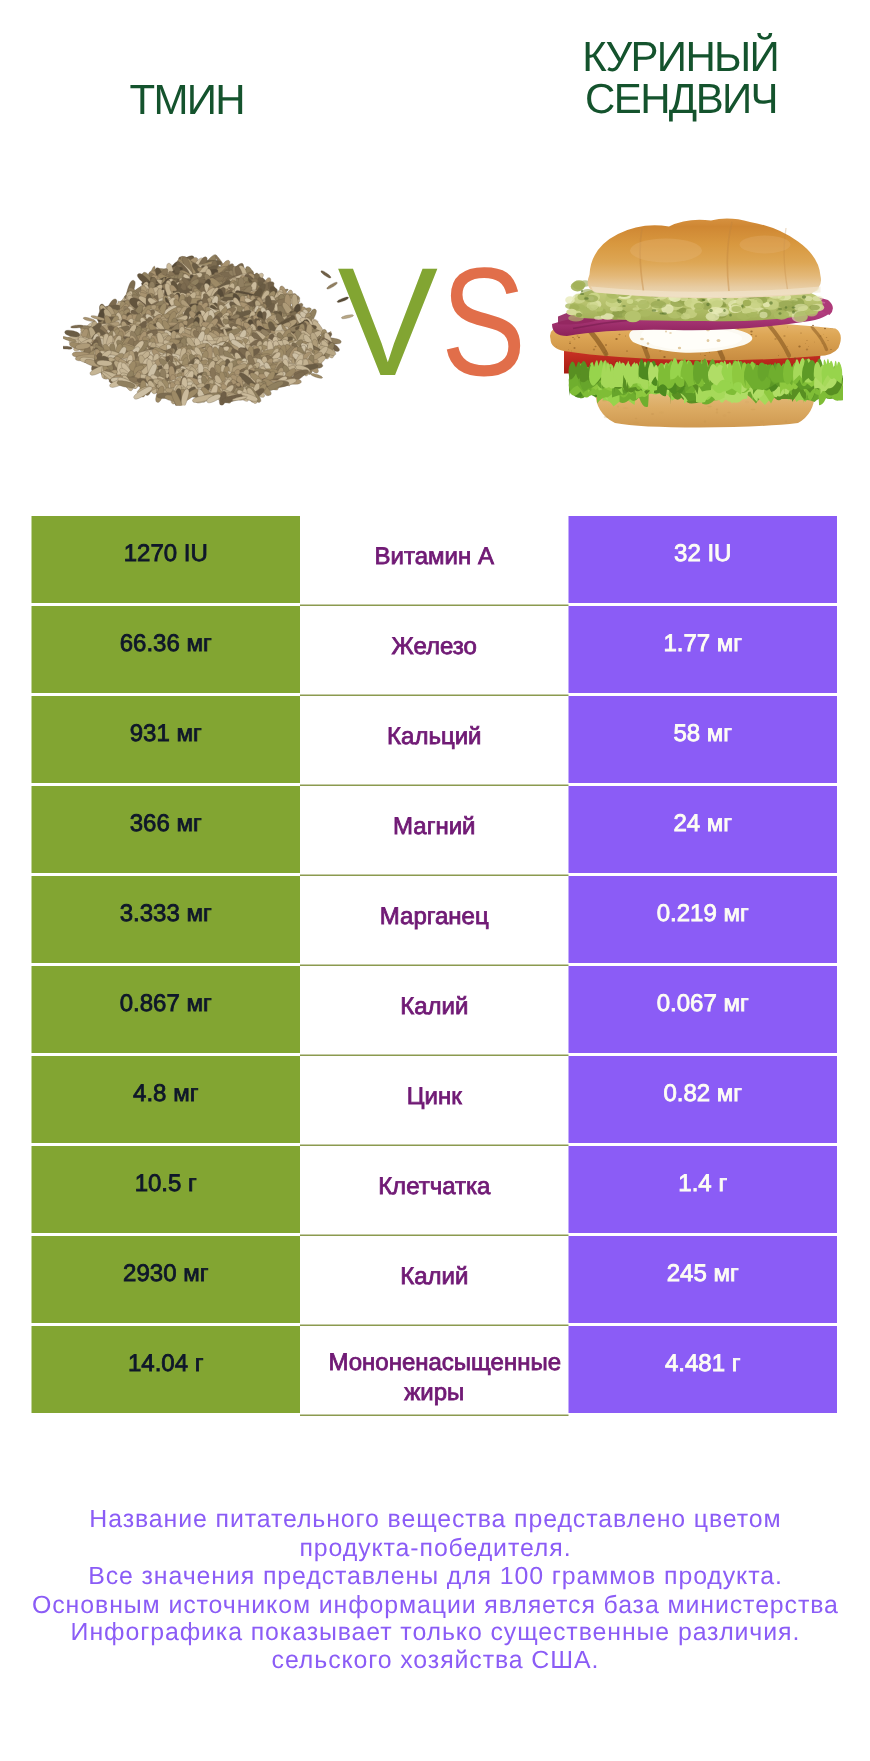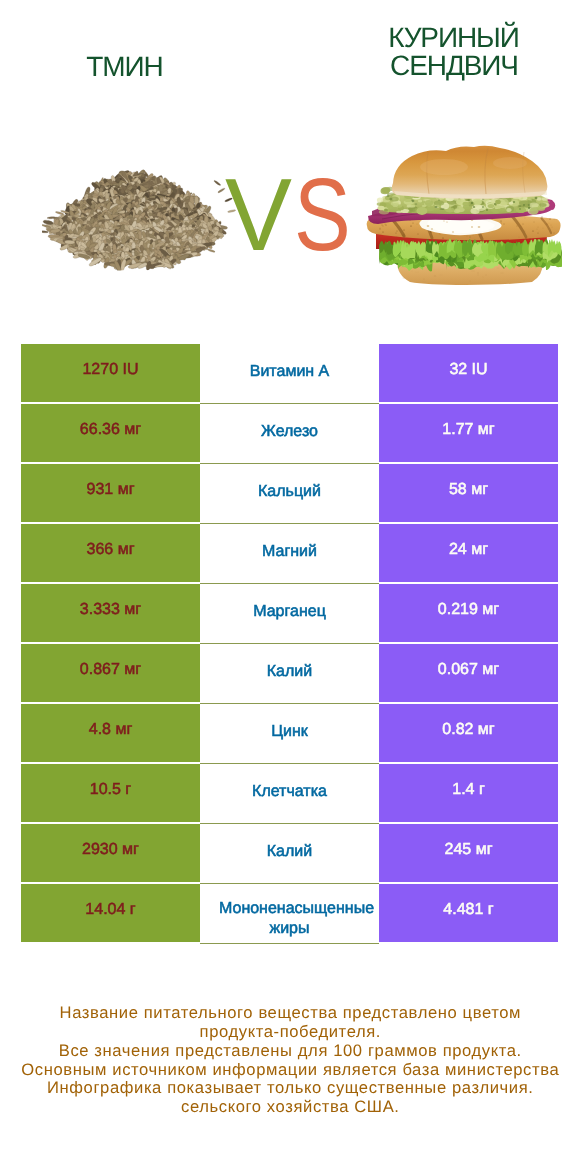--- a/index.html
+++ b/index.html
@@ -29,30 +29,30 @@
   #img-left  { position:absolute; left:42px;  top:166px; transform:scale(1.025,0.94);
                transform-origin:0 0; }
   #img-right { position:absolute; left:366px; top:145px; }
 
   
   .table { position:absolute; left:21px; top:344px; width:537px; }
   .row { display:flex; height:60px; }
   .cell { height:58px; width:179px; display:flex; align-items:center;
           justify-content:center; font-size:16px; font-weight:400; line-height:18px;
           padding-bottom:6px; -webkit-text-stroke:0.55px currentColor; }
-  .cell.left  { background:#82a532; color:#7f1d1d; position:relative; z-index:2; }
+  .cell.left  { background:#82a532; color:#0f172a; position:relative; z-index:2; }
   .cell.right { background:#8b5cf6; color:#fdfdf5; position:relative; z-index:2; }
-  .cell.mid   { background:#ffffff; color:#0369a1; height:60px; text-align:center;
+  .cell.mid   { background:#ffffff; color:#701a75; height:60px; text-align:center;
                 border-bottom:1px solid #8b9a4f; overflow:hidden;
                 position:relative; z-index:1; padding-bottom:4px; }
   .cell.mid.wide { text-indent:14px; line-height:20px; padding-bottom:0px; padding-top:10px; }
 
   
   .footer { position:absolute; left:0px; top:1003.8px; width:580px; text-align:center;
-            font-size:16.6px; line-height:18.9px; color:#a16207;
+            font-size:16.6px; line-height:18.9px; color:#8b5cf6;
             letter-spacing:0.6px; text-indent:0.6px; }
 </style>
 </head>
 <body>
 
 <div class="page">
 
   <div class="hdr-title" id="title-left">ТМИН</div>
   <div class="hdr-title" id="title-right">КУРИНЫЙ
 СЕНДВИЧ</div>

